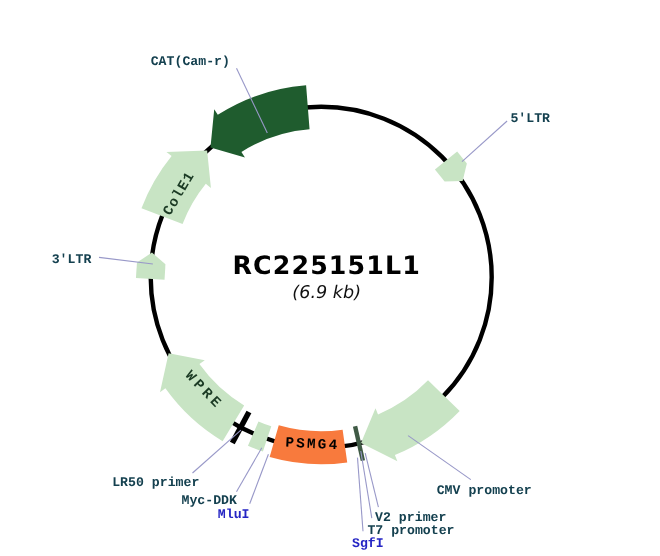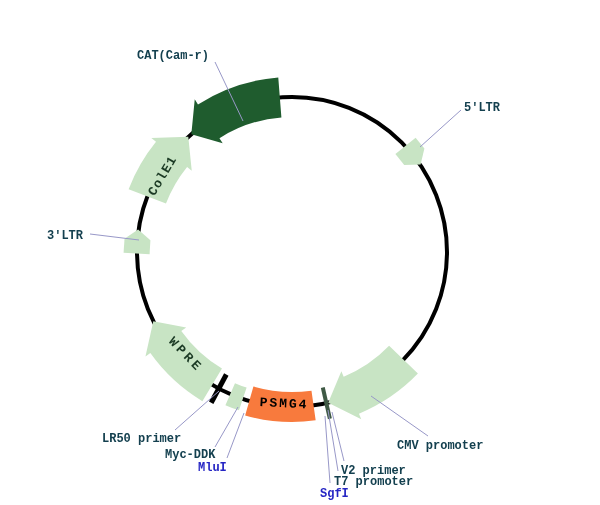--- a/index.html
+++ b/index.html
@@ -48,13 +48,17 @@
       <text x="334" y="485" fill="#14404f" class="callout">T7 promoter</text>
       <line x1="330" y1="483" x2="325" y2="416" stroke="#9898c8" stroke-width="1"></line>
       <text x="320" y="497" fill="#2525c4" class="callout">SgfI</text>
       <line x1="227" y1="458" x2="244" y2="413" stroke="#9898c8" stroke-width="1"></line>
       <text x="198" y="471" fill="#2525c4" class="callout">MluI</text>
       <line x1="215" y1="447" x2="238" y2="407" stroke="#9898c8" stroke-width="1"></line>
       <text x="165" y="458" fill="#14404f" class="callout">Myc-DDK</text>
       <line x1="175" y1="430" x2="219" y2="391" stroke="#9898c8" stroke-width="1"></line>
       <text x="102" y="442" fill="#14404f" class="callout">LR50 primer</text>
     </svg>
+  <div class="title-box">
+    <div class="title-main">RC225151L1</div>
+    <div class="title-sub">(6.9 kb)</div>
+  </div>
 </div>
 
 </body></html>

